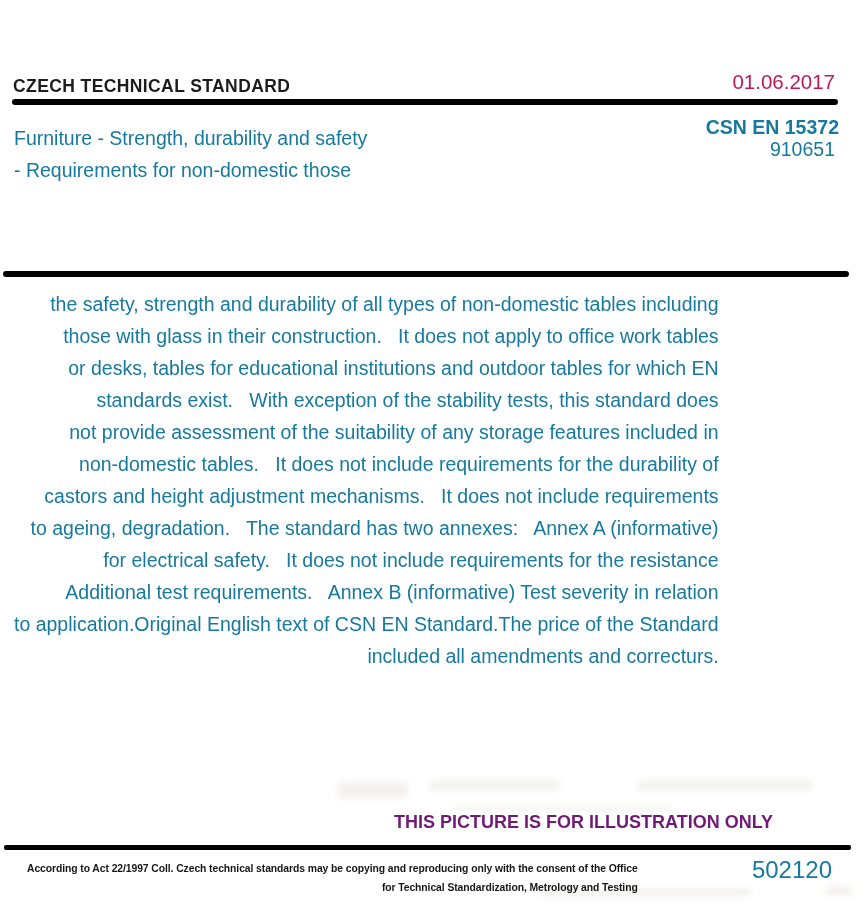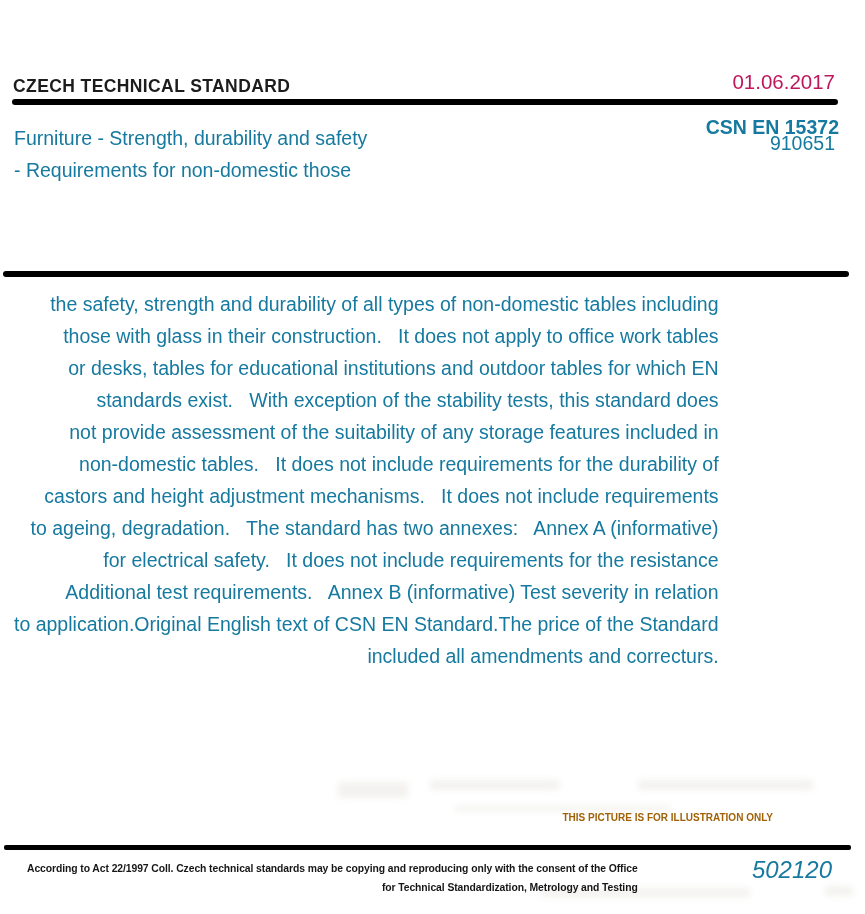--- a/index.html
+++ b/index.html
@@ -32,55 +32,54 @@
     white-space: nowrap;
   }
 
   .std-title, .std-code, .std-class {
     color: #16799F; font-size: 19.5px; white-space: nowrap;
   }
   .std-title { left: 14px; margin-top: 11px; }
   .t1 { top: 116px; }
   .t2 { top: 148px; }
   .std-code  { right: 26px; top: 116px; font-weight: bold; }
-  .std-class { right: 30px; top: 132px; margin-left: 40px; }
+  .std-class { right: 30px; top: 138px; margin-left: 40px; }
 
   .abstract {
     left: 14px; top: 288px;
     color: #16799F; font-size: 19.5px;
   }
   .aline { height: 32px; line-height: 32px; white-space: pre; }
 
   .smudge {
     position: absolute;
     background: #e9e7e2;
     filter: blur(3px);
     border-radius: 4px;
     opacity: 0.55;
   }
 
   .notice {
     right: 92px; top: 812px;
-    font-size: 10px; font-weight: bold; color: #a16207;
+    font-size: 18px; font-weight: bold; color: #701a75;
     white-space: nowrap;
   }
 
   .legal {
     left: 27px; top: 859px;
     font-size: 11.8px; font-weight: bold; color: #161616;
     line-height: 18.5px; letter-spacing: -0.1px;
     transform: scaleX(0.88); transform-origin: left top;
     white-space: nowrap;
   }
 
   .catalog {
     right: 33px; top: 856px;
     font-size: 24px; color: #16799F;
     white-space: nowrap;
-    font-style: italic;
   }
 </style>
 </head>
 <body>
 
 <div class="page">
 
   <div class="abs header-title">CZECH TECHNICAL STANDARD</div>
   <div class="abs header-date">01.06.2017</div>
 

